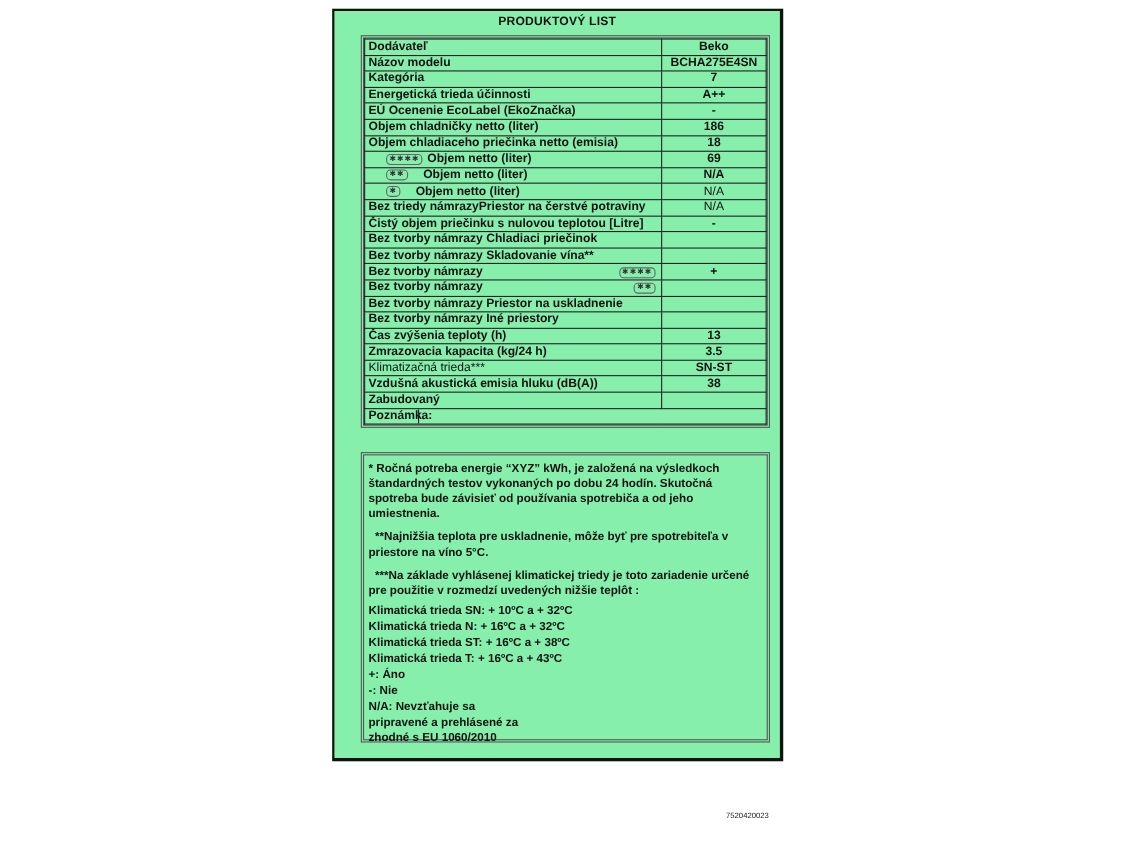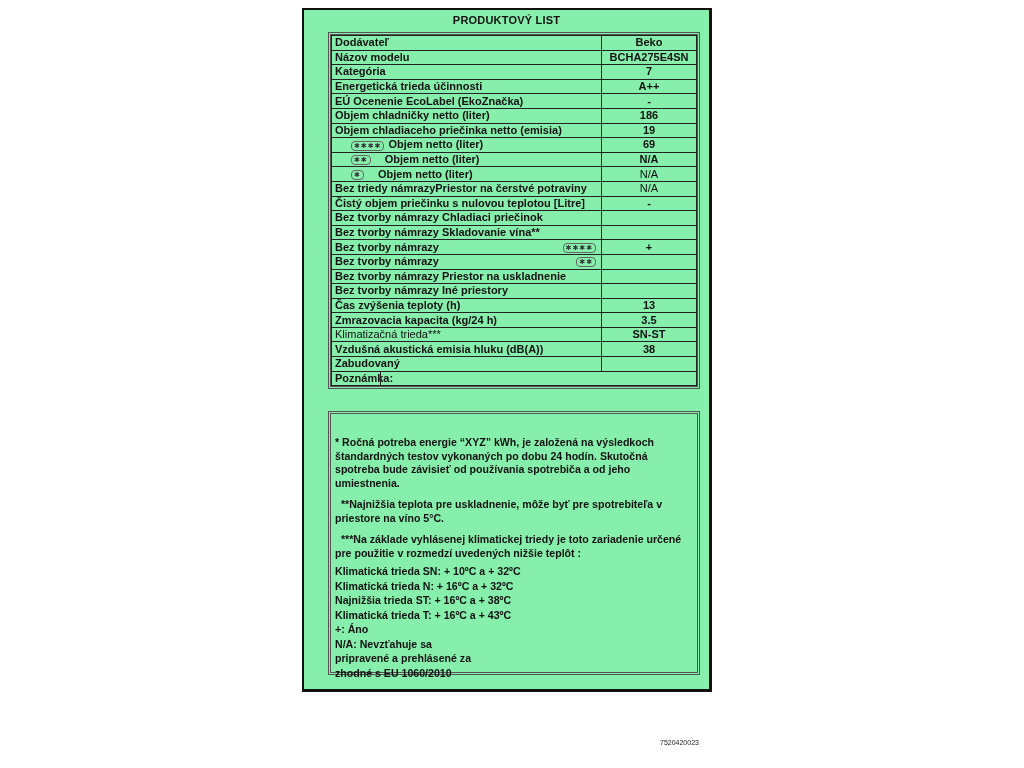--- a/index.html
+++ b/index.html
@@ -33,21 +33,21 @@
       font-size:7px; line-height:8px; padding:0 2px; color:#333; font-weight:normal;
       vertical-align:middle; letter-spacing:1px;
     }
     .indent { display:inline-block; width:16px; }
     .sub-lbl { display:inline-block; }
     .right-stars { float:right; margin-right:2px; margin-top:2px; }
     .note-cell { position:relative; }
     .note-divider { position:absolute; left:48px; top:0; bottom:-1px; border-left:1px solid #222; }
     .notes {
       position:absolute; left:24px; top:401px; width:372px; height:264px;
-      border:3px double #555; box-sizing:border-box; padding:22px 4px;
+      border:3px double #555; box-sizing:border-box; padding:6px 4px;
       font-size:10.6px; font-weight:bold; line-height:13.5px;
     }
     .notes p { margin:0; }
     .gap { height:8px; }
     .code {
       position:absolute; left:660px; top:739px; font-size:7px; color:#222;
     }
   </style>
 </head>
 <body>
@@ -77,21 +77,21 @@
           <tr>
             <td class="lbl">EÚ Ocenenie EcoLabel (EkoZnačka)</td>
             <td class="val">-</td>
           </tr>
           <tr>
             <td class="lbl">Objem chladničky netto (liter)</td>
             <td class="val">186</td>
           </tr>
           <tr>
             <td class="lbl">Objem chladiaceho priečinka netto (emisia)</td>
-            <td class="val">19</td>
+            <td class="val">18</td>
           </tr>
           <tr>
             <td class="lbl"><span class="indent"></span><span class="stars">✱✱✱✱</span><span style="display: inline-block; width: 4px;"></span><span class="sub-lbl">Objem netto (liter)</span></td>
             <td class="val">69</td>
           </tr>
           <tr>
             <td class="lbl"><span class="indent"></span><span class="stars">✱✱</span><span style="display: inline-block; width: 14px;"></span><span class="sub-lbl">Objem netto (liter)</span></td>
             <td class="val">N/A</td>
           </tr>
           <tr>
@@ -160,23 +160,24 @@
   <div class="notes">
     <p>* Ročná potreba energie “XYZ” kWh, je založená na výsledkoch štandardných testov vykonaných po dobu 24  hodín. Skutočná spotreba bude závisieť od používania spotrebiča a od jeho umiestnenia.</p>
     <div class="gap"></div>
     <p style="white-space:pre-wrap">  **Najnižšia teplota pre uskladnenie, môže byť pre spotrebiteľa v priestore na víno 5°C.</p>
     <div class="gap"></div>
     <p style="white-space:pre-wrap">  ***Na základe vyhlásenej klimatickej triedy je toto zariadenie určené pre použitie v rozmedzí uvedených nižšie teplôt :</p>
     <div style="height:5px"></div>
     <div id="note-lines">
         <p style="margin: 0px 0px 1px;">Klimatická trieda SN: + 10ºC a + 32ºC</p>
         <p style="margin: 0px 0px 1px;">Klimatická trieda N: + 16ºC a + 32ºC</p>
-        <p style="margin: 0px 0px 1px;">Najnižšia trieda ST: + 16ºC a + 38ºC</p>
+        <p style="margin: 0px 0px 1px;">Klimatická trieda ST: + 16ºC a + 38ºC</p>
         <p style="margin: 0px 0px 1px;">Klimatická trieda T: + 16ºC a + 43ºC</p>
         <p style="margin: 0px 0px 1px;">+: Áno</p>
+        <p style="margin: 0px 0px 1px;">-: Nie</p>
         <p style="margin: 0px 0px 1px;">N/A: Nevzťahuje sa</p>
         <p style="margin: 0px 0px 1px;">pripravené a prehlásené za</p>
         <p style="margin: 0px 0px 1px;">zhodné s EU 1060/2010</p>
       </div>
   </div>
 </div>
 
 <div class="code">7520420023</div>
 
 </body></html>

